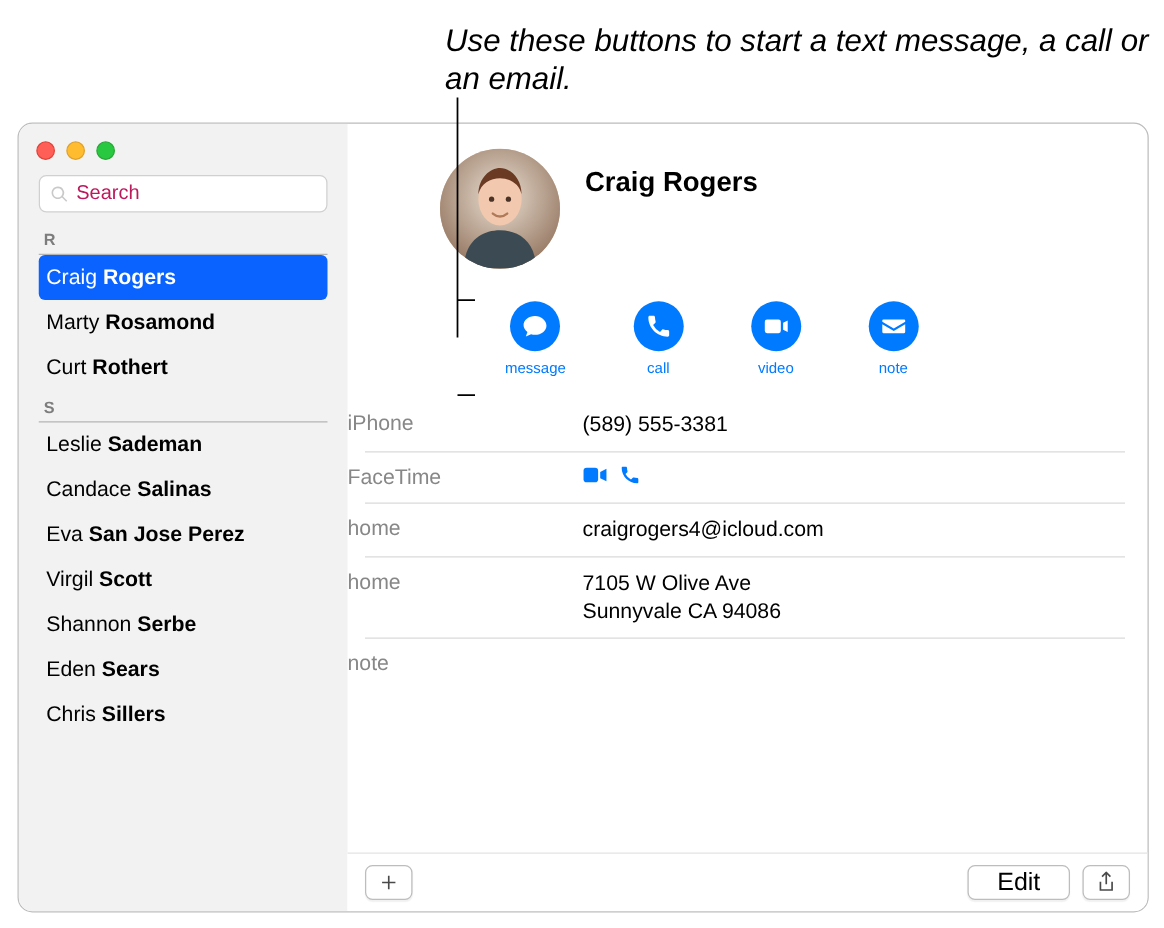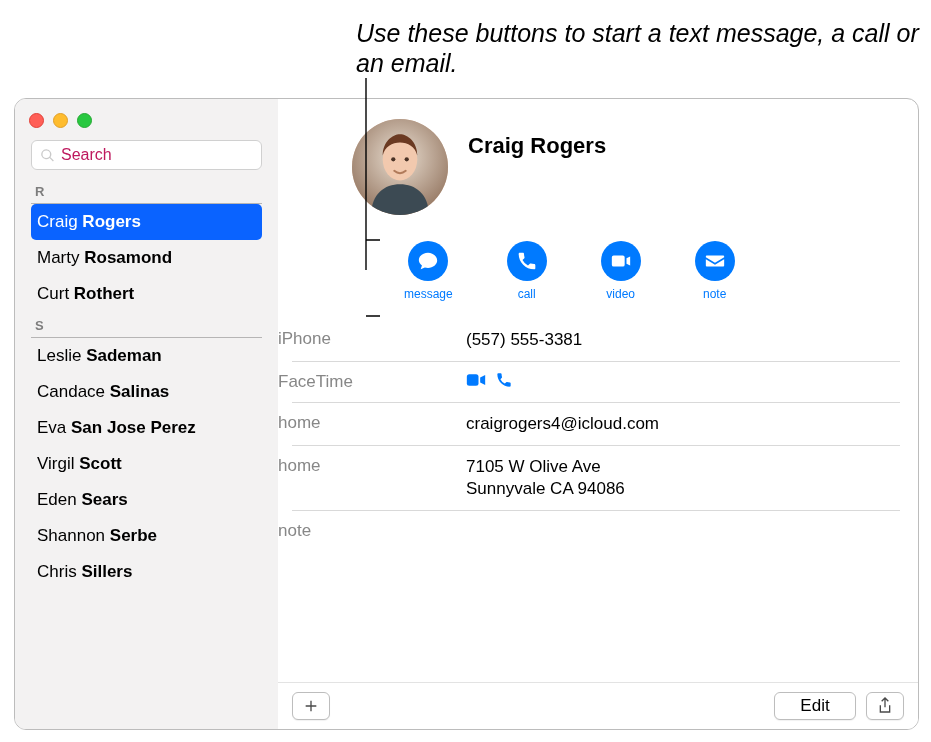--- a/index.html
+++ b/index.html
@@ -34,21 +34,21 @@
   .action .label{font-size:12px;color:#007aff;}
   .fields{margin-top:24px;}
   .row{display:flex;align-items:flex-start;font-size:17px;padding:4px 0;}
   .row .lbl{width:176px;color:#878787;padding-right:10px;}
   .row .val{flex:1 1 auto;padding-left:2px;line-height:22px;}
   .hr{height:1px;background:rgba(0,0,0,0.15);margin:6px 18px 6px 14px;}
   .ft-icons{display:flex;gap:10px;align-items:center;}
   .ft-icons svg{fill:#007aff;}
   .footer{position:absolute;left:0;right:0;bottom:0;height:46px;border-top:1px solid #e3e3e3;background:#fff;display:flex;align-items:center;justify-content:space-between;padding:0 14px;}
   .foot-left,.foot-right{display:flex;gap:10px;align-items:center;}
-  .btn{height:26px;border:0.5px solid #bdbdbd;border-radius:6px;background:#fff;box-shadow:0 1px 1px rgba(0,0,0,0.06);display:flex;align-items:center;justify-content:center;font-size:17px;cursor:default;}
+  .btn{height:26px;border:0.5px solid #bdbdbd;border-radius:6px;background:#fff;box-shadow:0 1px 1px rgba(0,0,0,0.06);display:flex;align-items:center;justify-content:center;font-size:20px;cursor:default;}
   .btn.icon-only{width:36px;}
   .btn.edit{width:80px;}
   .callout-lines{position:absolute;pointer-events:none;}
   .callout-lines svg{position:absolute;top:0;left:0;overflow:visible;}
 </style>
 </head>
 <body>
 
 <div class="callout-text">Use these buttons to start a text message, a call or an email.</div>
 
@@ -78,22 +78,22 @@
         <div class="item"><span>Marty </span><span class="last">Rosamond</span></div>
         <div class="item"><span>Curt </span><span class="last">Rothert</span></div>
         <div class="section-header">
           <div class="section-letter">S</div>
           <div class="section-rule"></div>
         </div>
         <div class="item"><span>Leslie </span><span class="last">Sademan</span></div>
         <div class="item"><span>Candace </span><span class="last">Salinas</span></div>
         <div class="item"><span>Eva </span><span class="last">San Jose Perez</span></div>
         <div class="item"><span>Virgil </span><span class="last">Scott</span></div>
+        <div class="item"><span>Shannon </span><span class="last">Serbe</span></div>
         <div class="item"><span>Eden </span><span class="last">Sears</span></div>
-        <div class="item"><span>Shannon </span><span class="last">Serbe</span></div>
         <div class="item"><span>Chris </span><span class="last">Sillers</span></div>
       </div>
   </div>
 
   <div class="main">
     <div class="header">
       <div class="avatar">
         <svg viewBox="0 0 100 100">
           <defs>
             <radialGradient id="bg" cx="50%" cy="40%" r="70%">
@@ -144,21 +144,21 @@
               <path d="M3 6h18a1 1 0 011 1v1l-10 6L2 8V7a1 1 0 011-1zm-1 4.2l10 6 10-6V17a1 1 0 01-1 1H3a1 1 0 01-1-1v-6.8z"></path>
             </svg>
           </div>
         <div class="label">note</div>
       </div>
     </div>
 
     <div class="fields">
       <div class="row">
         <div class="lbl">iPhone</div>
-        <div class="val">(557) 555-3381</div>
+        <div class="val">(589) 555-3381</div>
       </div>
       <div class="hr"></div>
       <div class="row">
         <div class="lbl">FaceTime</div>
         <div class="val ft-icons">
           <svg width="20" height="14" viewBox="0 0 24 16">
               <rect x="1" y="1" width="14" height="14" rx="3"></rect>
               <path d="M17 5l6-3v12l-6-3z"></path>
             </svg>
           <svg width="16" height="16" viewBox="0 0 24 24">

